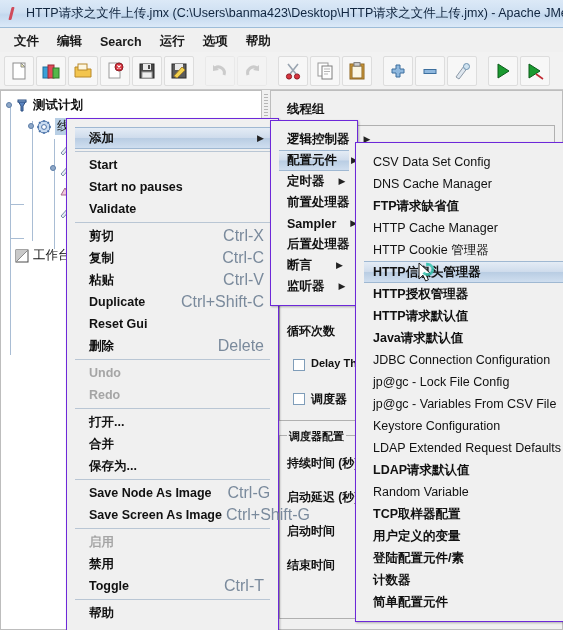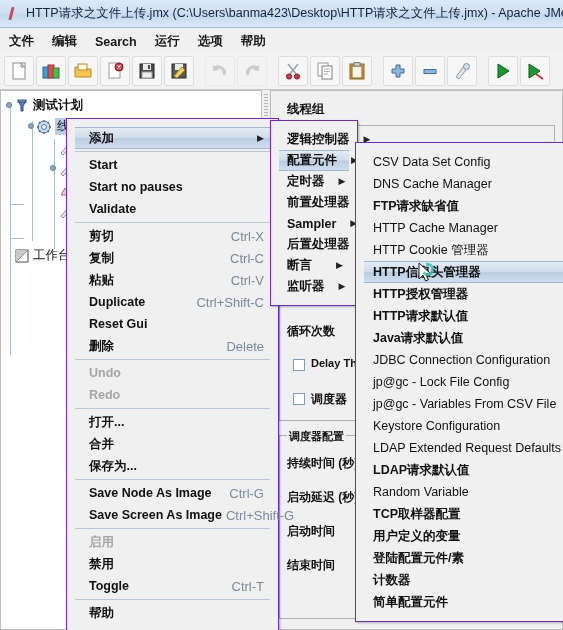--- a/index.html
+++ b/index.html
@@ -49,21 +49,21 @@
   }
 
   
   .menubar {
     position: absolute; left: 0; top: 28px;
     width: 563px; height: 28px;
     background: #f0f0f0;
     border-bottom: 1px solid #d4d4d4;
     display: flex; align-items: center;
     box-sizing: border-box;
-    padding-left: 0;
+    padding-left: 5px;
   }
   .menubar-item {
     font-size: 12.5px;
     color: #1a1a1a;
     font-weight: bold;
     padding: 2px 9px;
     cursor: default;
     white-space: nowrap;
   }
 
@@ -212,21 +212,21 @@
     color: #111;
     white-space: nowrap;
     box-sizing: border-box;
     cursor: default;
   }
   .mi .txt { flex: 0 0 auto; }
   .mi .accel {
     margin-left: auto;
     padding-left: 16px;
     color: #7a8a9c;
-    font-size: 13px;
+    font-size: 16px;
   }
   .mi.bold .txt { font-weight: bold; }
   .mi.disabled { color: #a5a5a5; }
   .mi.disabled .txt { color: #a5a5a5; }
   .mi.hl {
     background: linear-gradient(to bottom, #e4ecf5 0%, #cfdcec 48%, #b9cde3 52%, #cfdeef 100%);
     border-top: 1px solid #9fb8d2;
     border-bottom: 1px solid #9fb8d2;
   }
   .mi .arrow {

